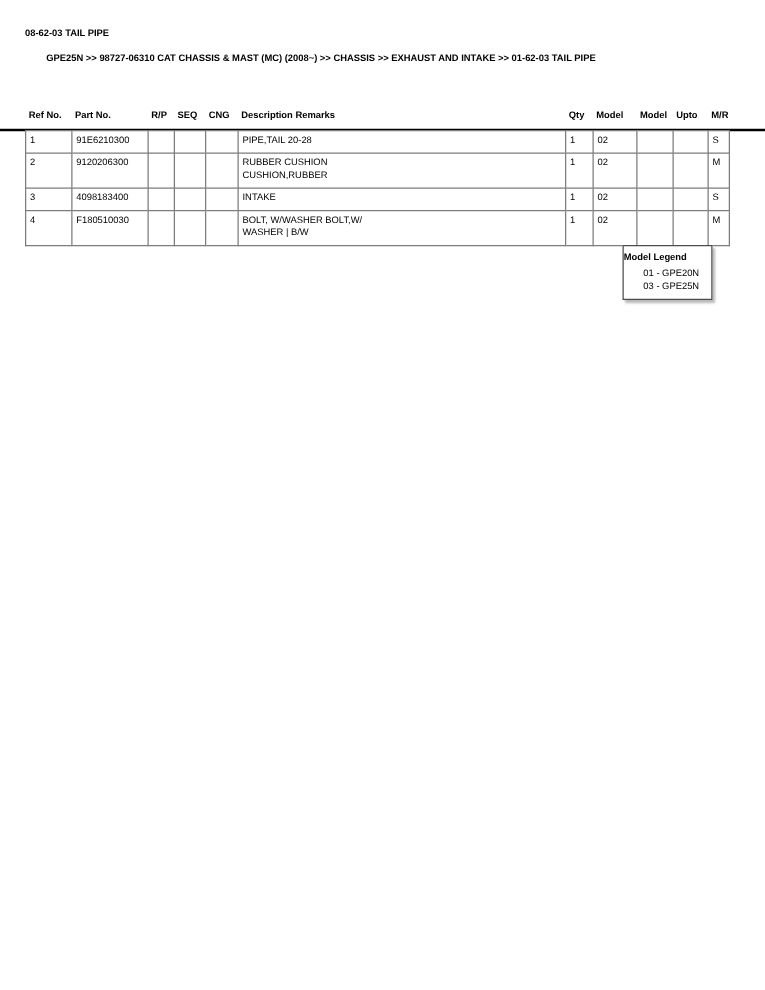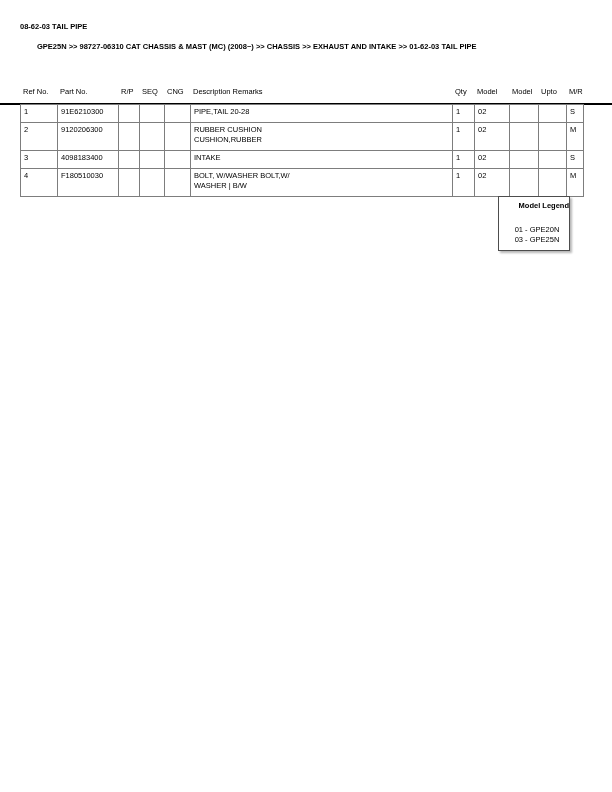--- a/index.html
+++ b/index.html
@@ -15,21 +15,21 @@
     position: absolute; left: 20px; top: 22px;
     font-size: 7.5px; font-weight: bold; white-space: nowrap;
   }
   .breadcrumb {
     position: absolute; left: 20px; top: 42px;
     font-size: 7.5px; font-weight: bold; white-space: nowrap; margin-left: 17px;
   }
   table { border-collapse: collapse; table-layout: fixed; width: 563px; }
   .hdr-table { position: absolute; left: 20px; top: 85px; }
   .hdr-table td {
-    font-size: 7.5px; font-weight: normal; padding: 2px 3px;
+    font-size: 7.5px; font-weight: bold; padding: 2px 3px;
     white-space: nowrap; overflow: hidden; margin-top: 38px;
   }
   .rule {
     position: absolute; left: 0; top: 103px;
     width: 612px; height: 2px; background: #000000;
   }
   .body-table { position: absolute; left: 20px; top: 104px; background: #ffffff; }
   .body-table td {
     border: 1px solid #7d7d7d;
     font-size: 7.5px; line-height: 10px;
@@ -38,22 +38,22 @@
   }
   .dl:empty { display: none; }
   .legend {
     position: absolute; left: 498px; top: 196px;
     width: 70px; background: #ffffff;
     border: 1px solid #4d4d4d;
     box-shadow: 2px 2px 2px #b8b8b8;
     padding: 4px 0 5px 0;
   }
   .legend-title {
-    font-size: 7.5px; font-weight: bold; text-align: right;
-    margin-bottom: 15px; white-space: nowrap;
+    font-size: 7.5px; font-weight: bold; text-align: left;
+    margin-bottom: 4px; white-space: nowrap;
   }
   .legend-item {
     font-size: 7.5px; line-height: 10px; padding-left: 6px; white-space: nowrap; text-align: center;
   }
 </style>
 </head>
 <body>
 
 <div class="page-title">08-62-03 TAIL PIPE</div>
 <div class="breadcrumb">GPE25N &gt;&gt; 98727-06310 CAT CHASSIS &amp; MAST (MC) (2008~) &gt;&gt; CHASSIS &gt;&gt; EXHAUST AND INTAKE &gt;&gt; 01-62-03 TAIL PIPE</div>

